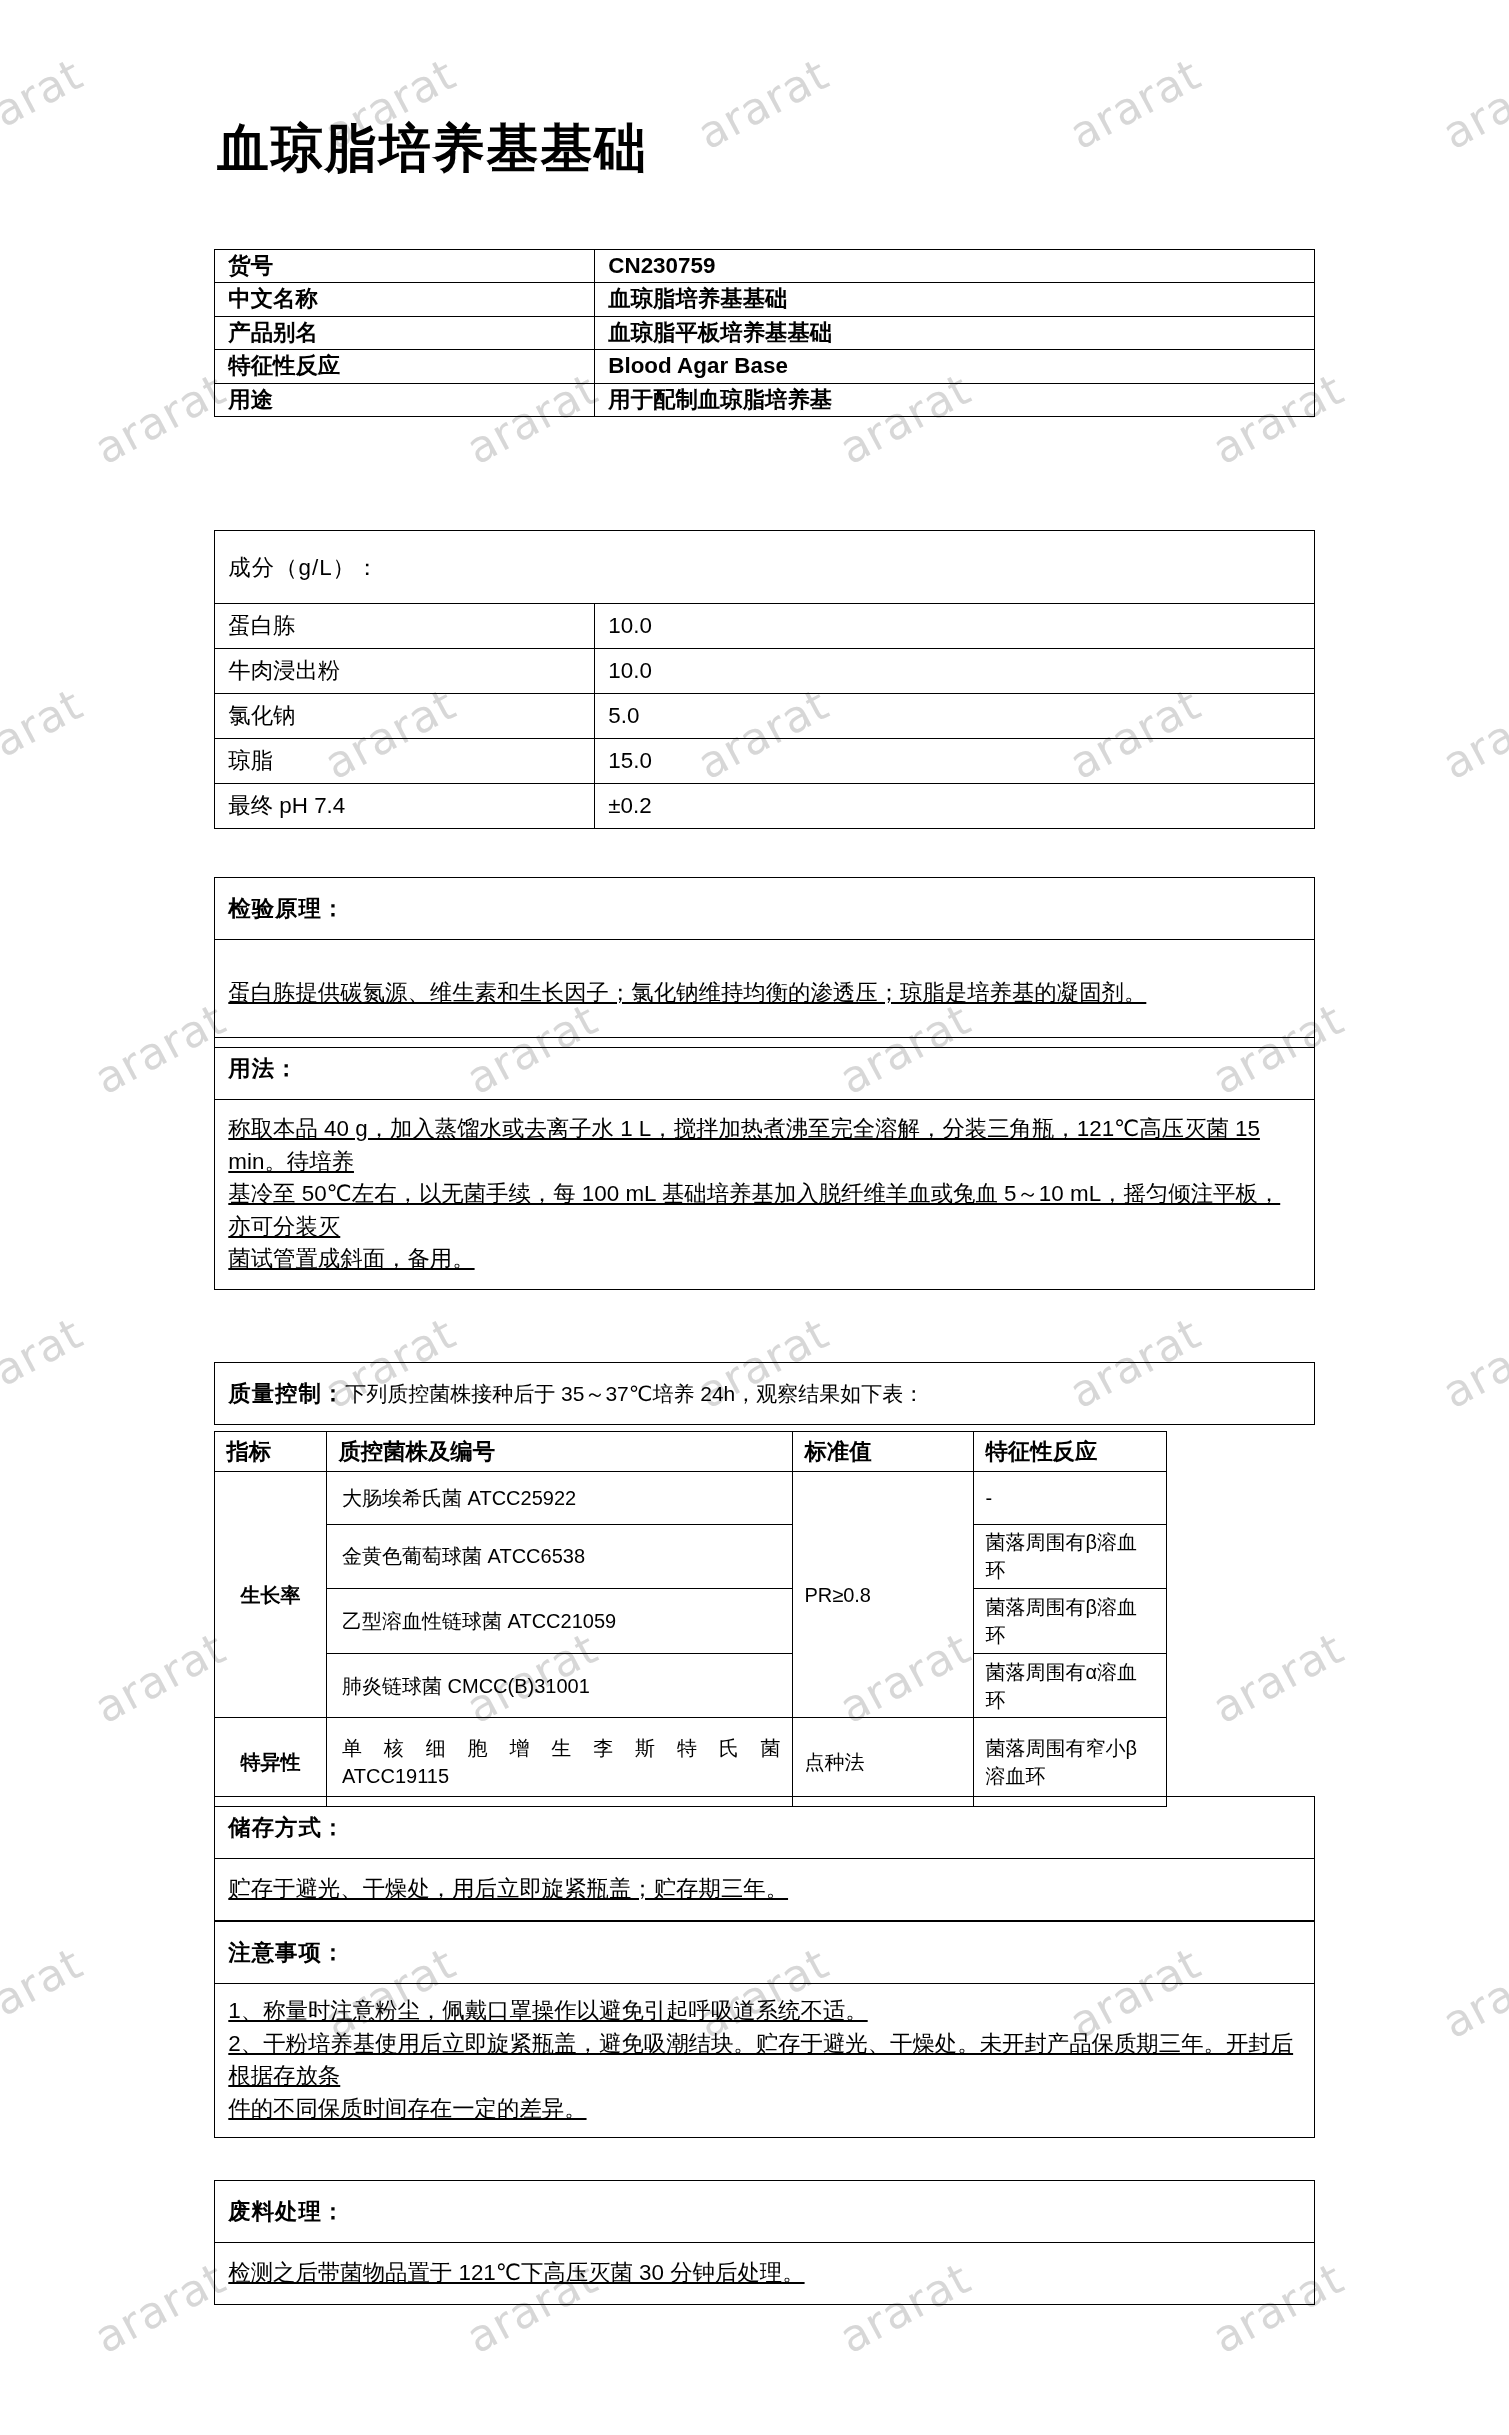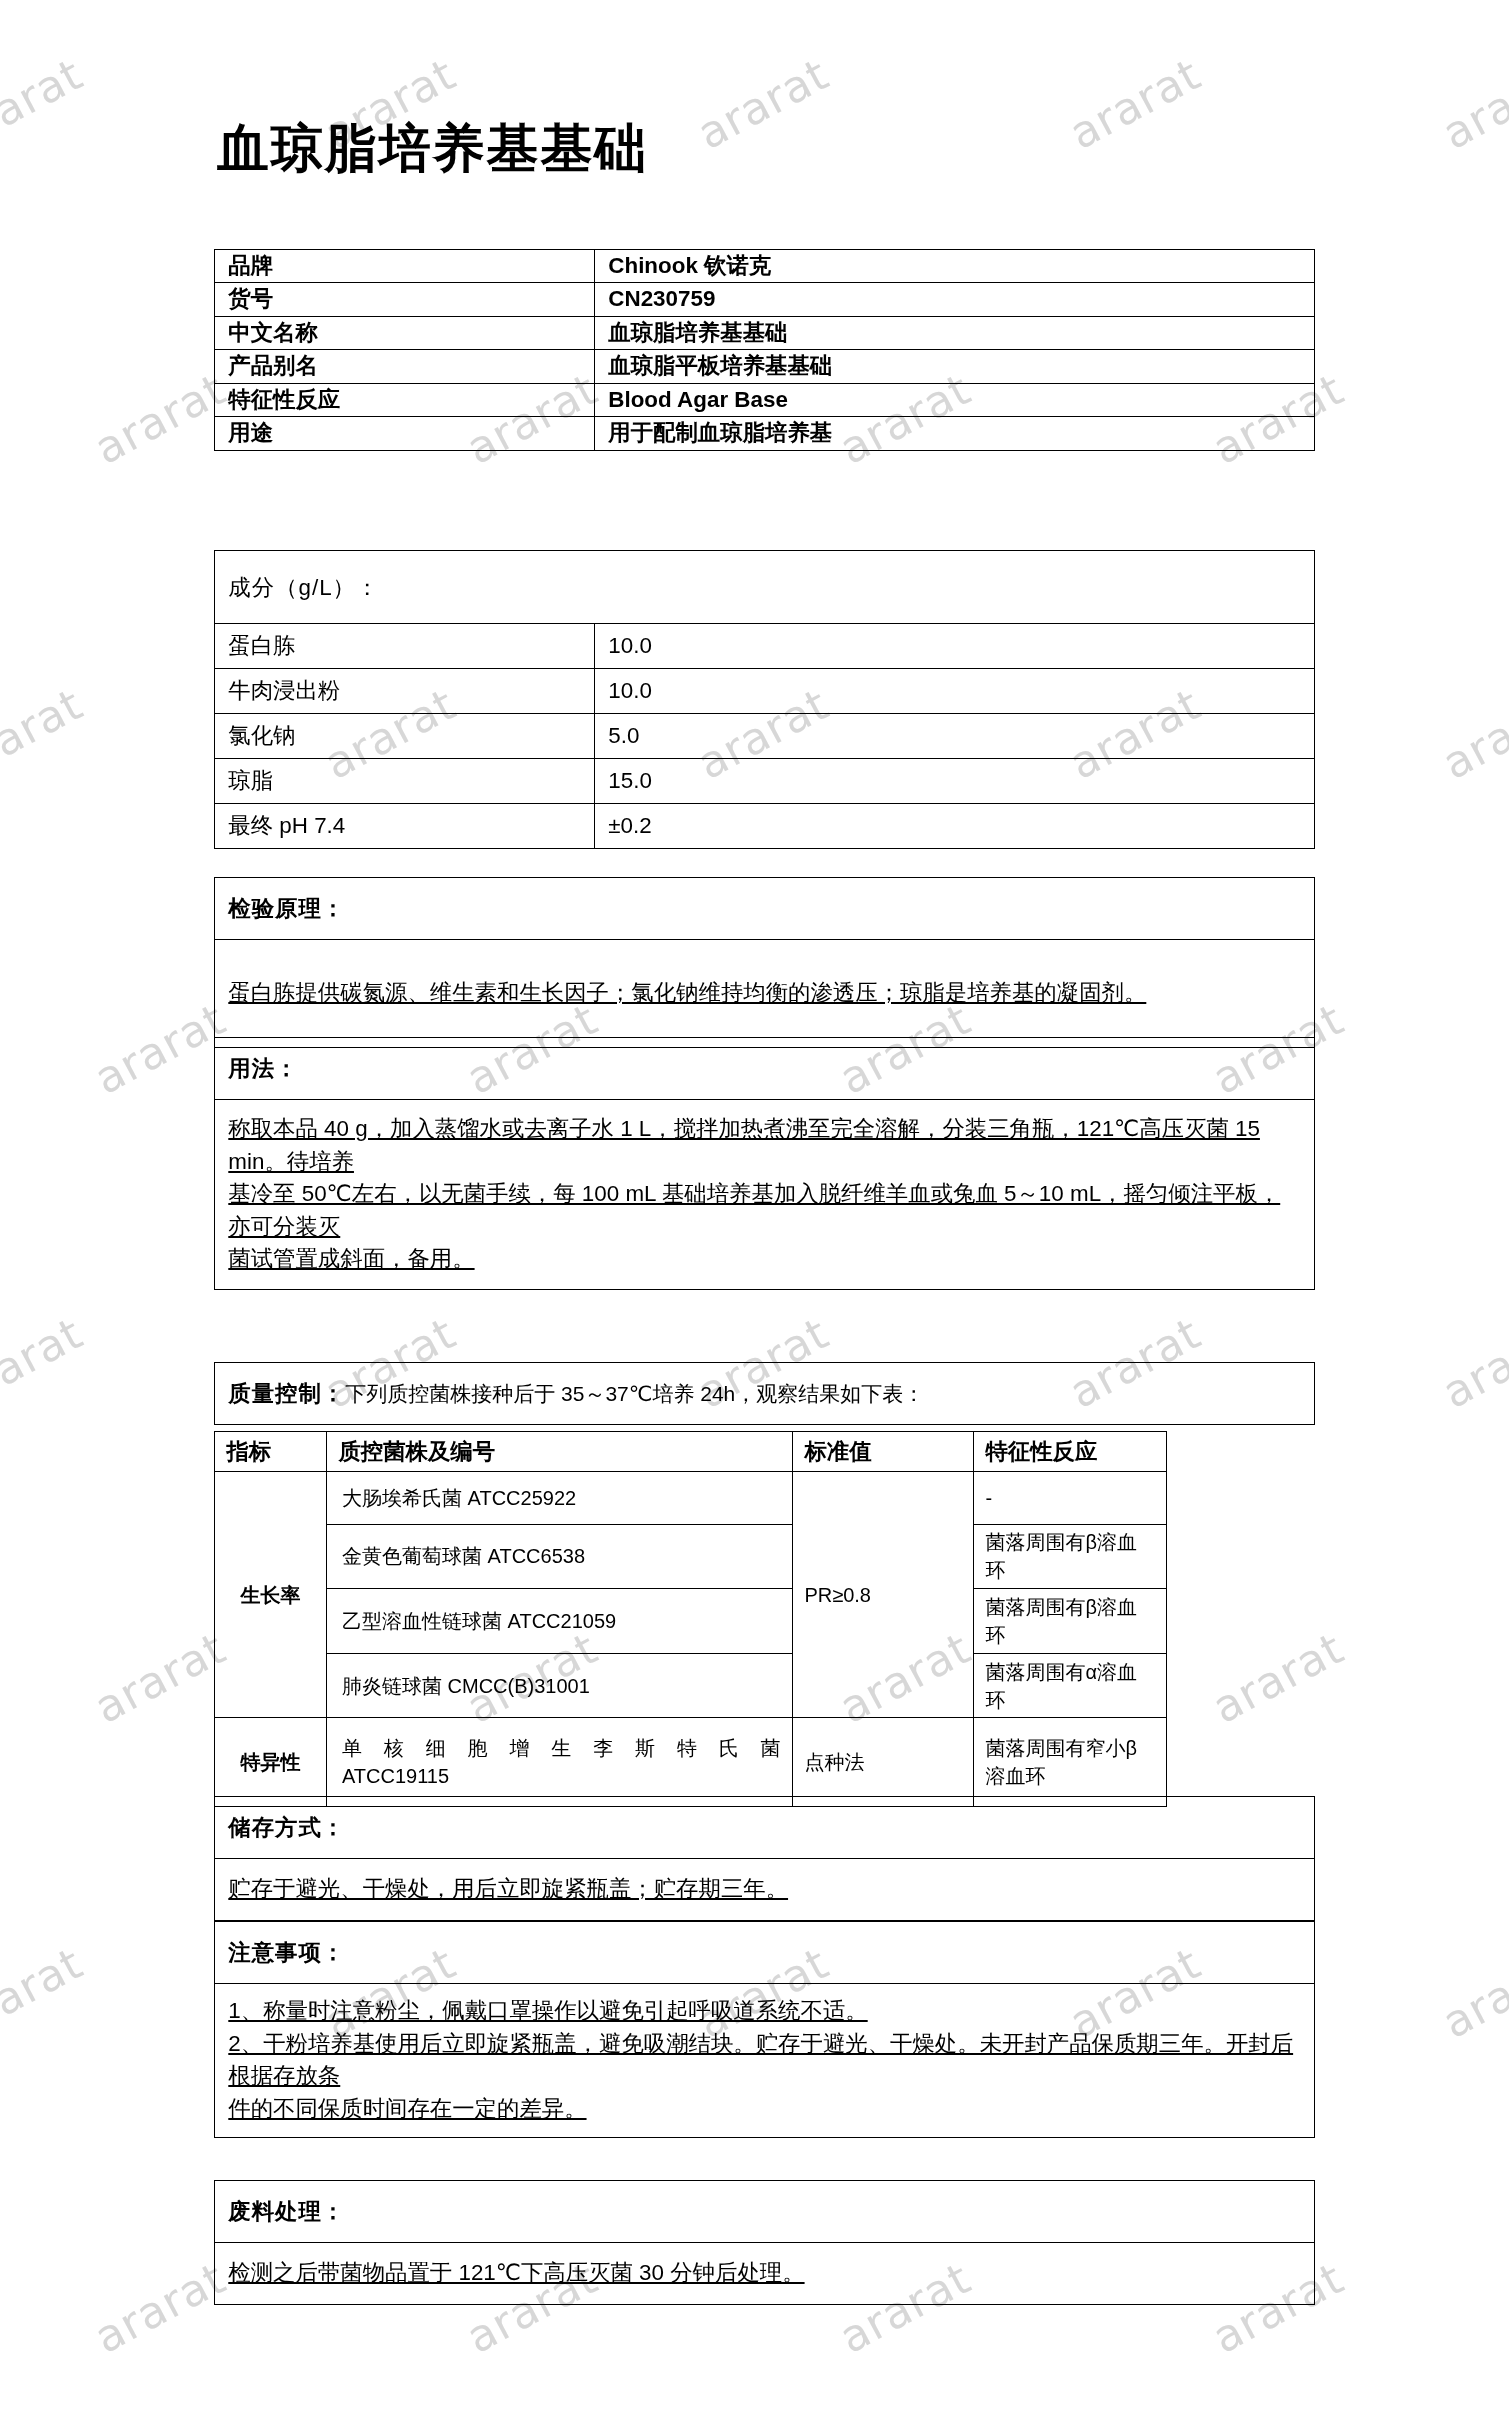--- a/index.html
+++ b/index.html
@@ -154,24 +154,20 @@
 
   <div class="title">血琼脂培养基基础</div>
 
   <table class="doc" style="top:249px;">
     <colgroup>
         <col style="width:380px">
         <col>
       </colgroup>
     <tbody>
       <tr>
-        <td class="lbl">品牌</td>
-        <td class="val">Chinook  钦诺克</td>
-      </tr>
-      <tr>
         <td class="lbl">货号</td>
         <td class="val">CN230759</td>
       </tr>
       <tr>
         <td class="lbl">中文名称</td>
         <td class="val">血琼脂培养基基础</td>
       </tr>
       <tr>
         <td class="lbl">产品别名</td>
         <td class="val">血琼脂平板培养基基础</td>
@@ -180,21 +176,21 @@
         <td class="lbl">特征性反应</td>
         <td class="val">Blood Agar Base</td>
       </tr>
       <tr>
         <td class="lbl">用途</td>
         <td class="val">用于配制血琼脂培养基</td>
       </tr>
     </tbody>
   </table>
 
-  <table class="doc comp" style="top:550px;">
+  <table class="doc comp" style="top:530px;">
     <colgroup>
         <col style="width:380px">
         <col>
       </colgroup>
     <tbody>
       <tr>
         <td class="h-cell" colspan="2">成分（g/L）：</td>
       </tr>
       <tr>
         <td class="name">蛋白胨</td>

